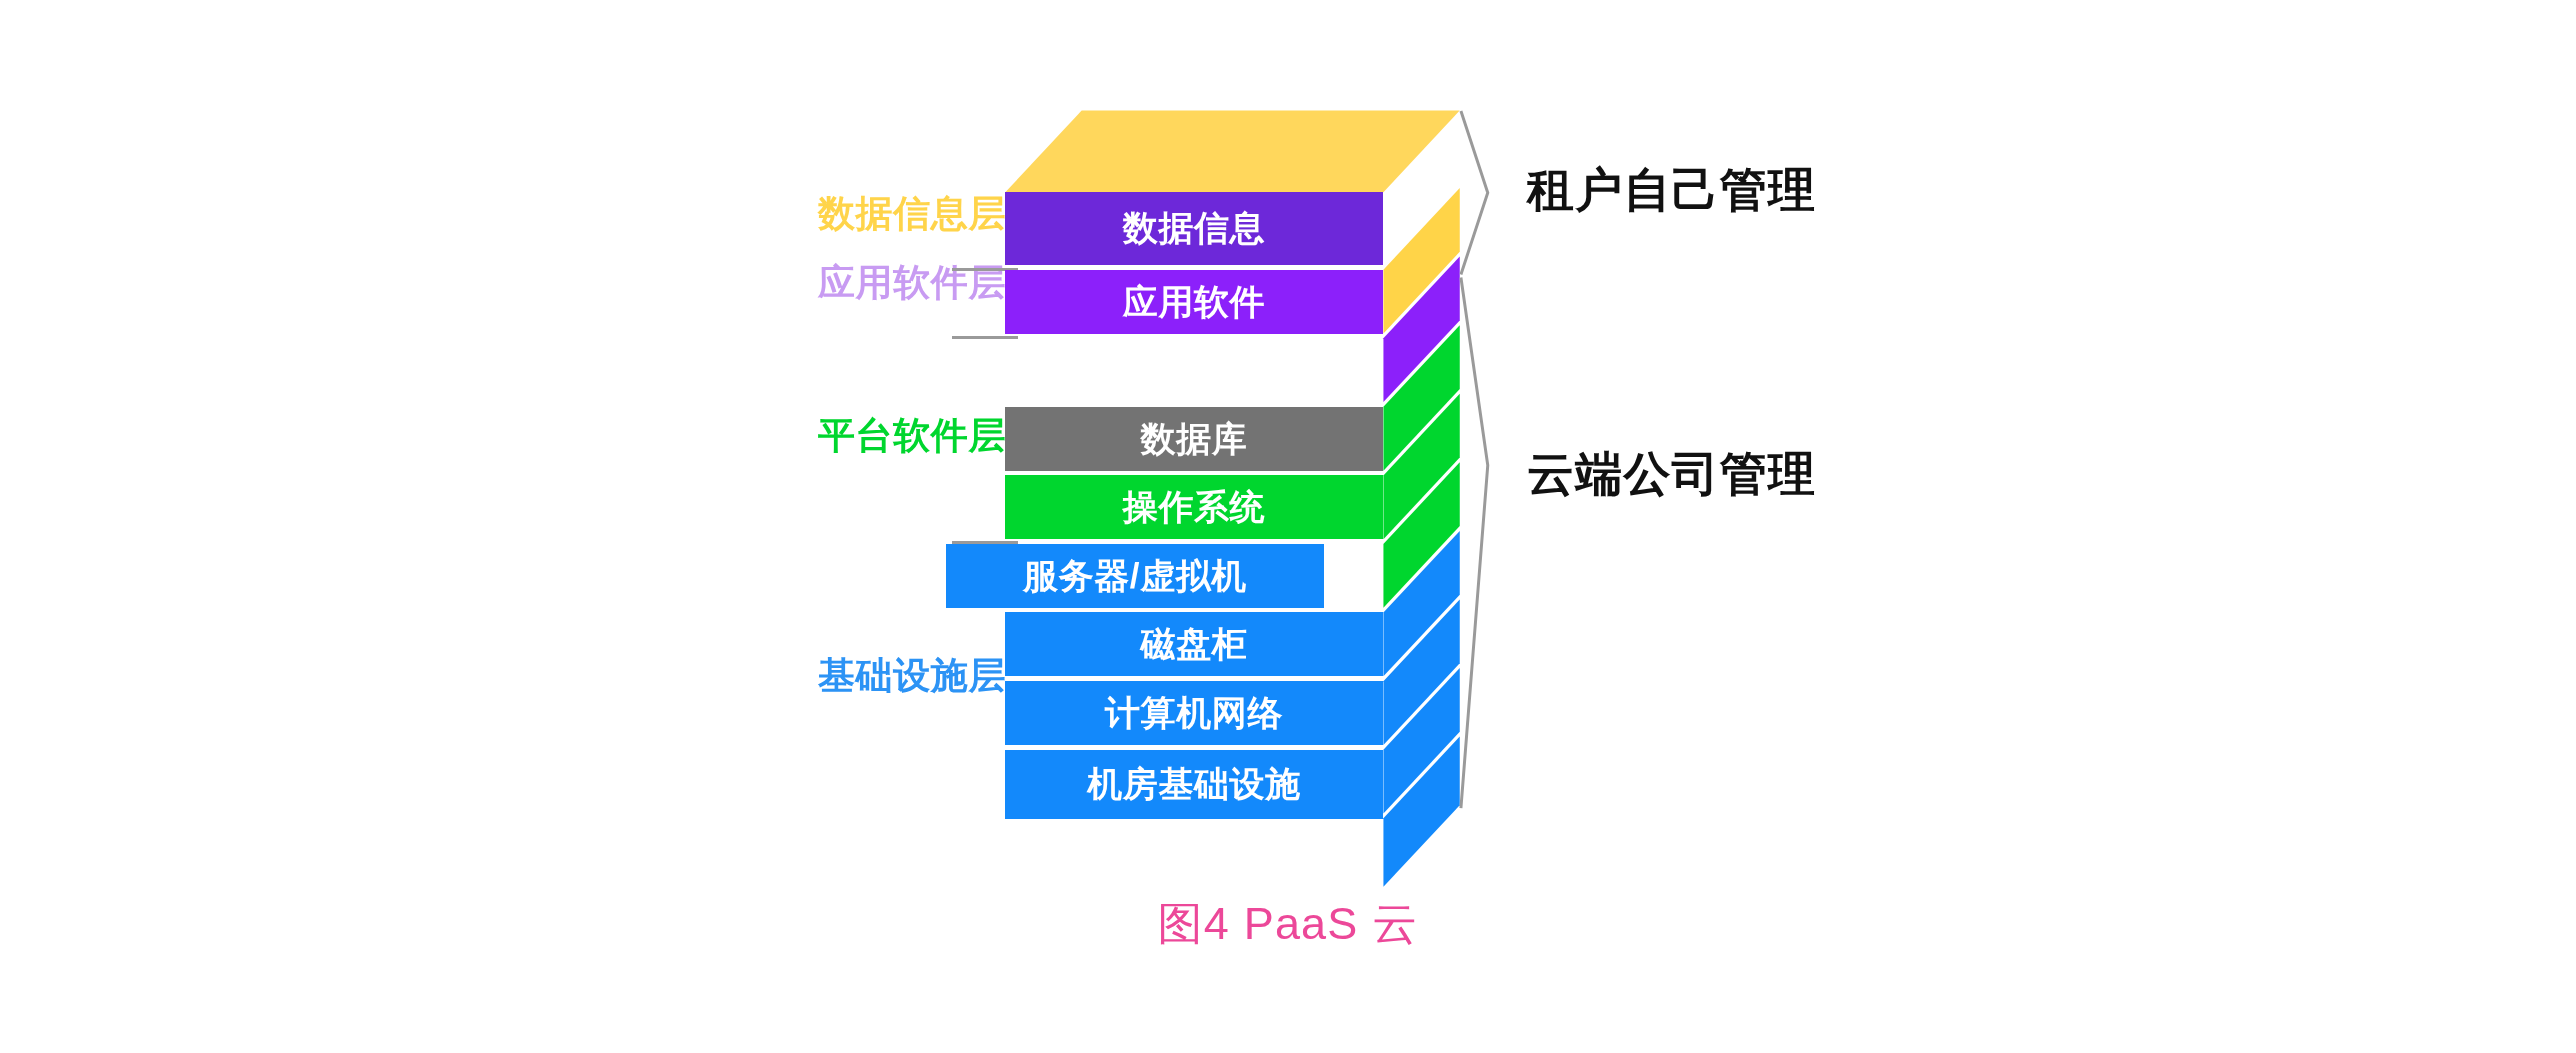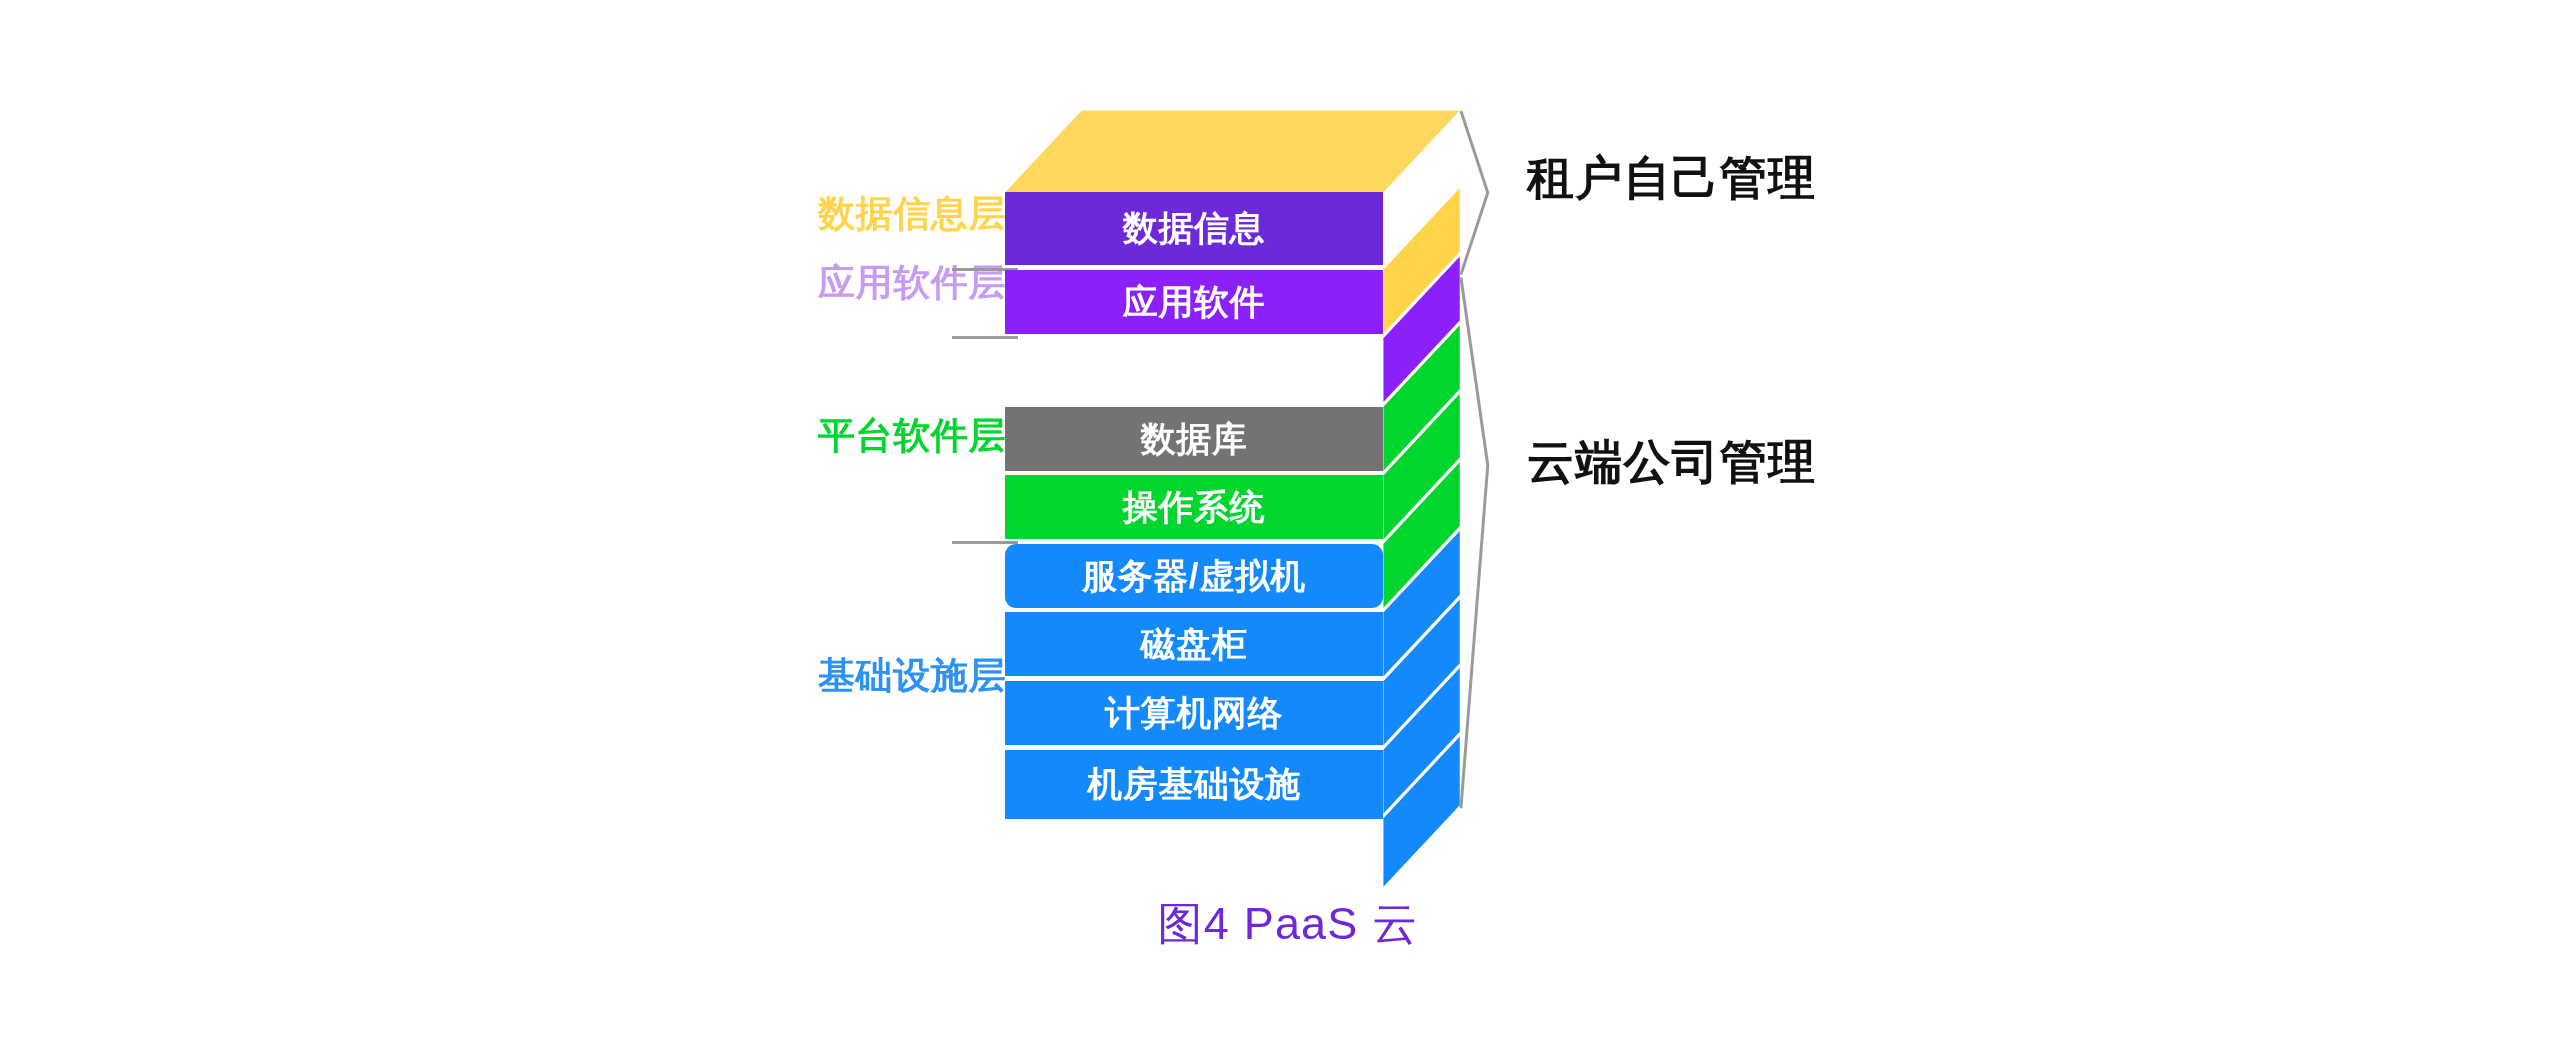--- a/index.html
+++ b/index.html
@@ -45,29 +45,30 @@
 
   
   .bracket-label{
     position:absolute;
     font-size:47px;
     font-weight:700;
     color:#111111;
     white-space:nowrap;
     letter-spacing:1.2px;
     line-height:1;
+    margin-top:12px;
   }
 
   
   #caption{
     position:absolute;
     left:0;top:894px;width:2576px;
     text-align:center;
     font-size:45px;
-    color:#6d28d9;
+    color:#ec4899;
     font-weight:400;
     letter-spacing:1.2px;
   }
 
   svg.overlay{position:absolute;left:0;top:0;width:2576px;height:1054px;pointer-events:none;}
 </style>
 </head>
 <body>
 
 <div id="stage">
@@ -127,21 +128,21 @@
 
 
   <div class="block" style="left:1005px; top:407px; width:378px; height:64px; background:#737373;">
     <span>数据库</span>
   </div>
 
   <div class="block" style="left:1005px; top:475px; width:378px; height:64px; background:#00D62E;justify-content:center;">
     <span>操作系统</span>
   </div>
 
-  <div class="block" style="left:1005px; top:544px; width:378px; height:64px; background:#1389FB;border-radius:11px;">
+  <div class="block" style="left:946px; top:544px; width:378px; height:64px; background:#1389FB;">
     <span>服务器/虚拟机</span>
   </div>
 
   <div class="block" style="left:1005px; top:612px; width:378px; height:64px; background:#1389FB;align-items:center;">
     <span>磁盘柜</span>
   </div>
 
   <div class="block" style="left:1005px; top:681px; width:378px; height:64px; background:#1389FB;">
     <span>计算机网络</span>
   </div>

